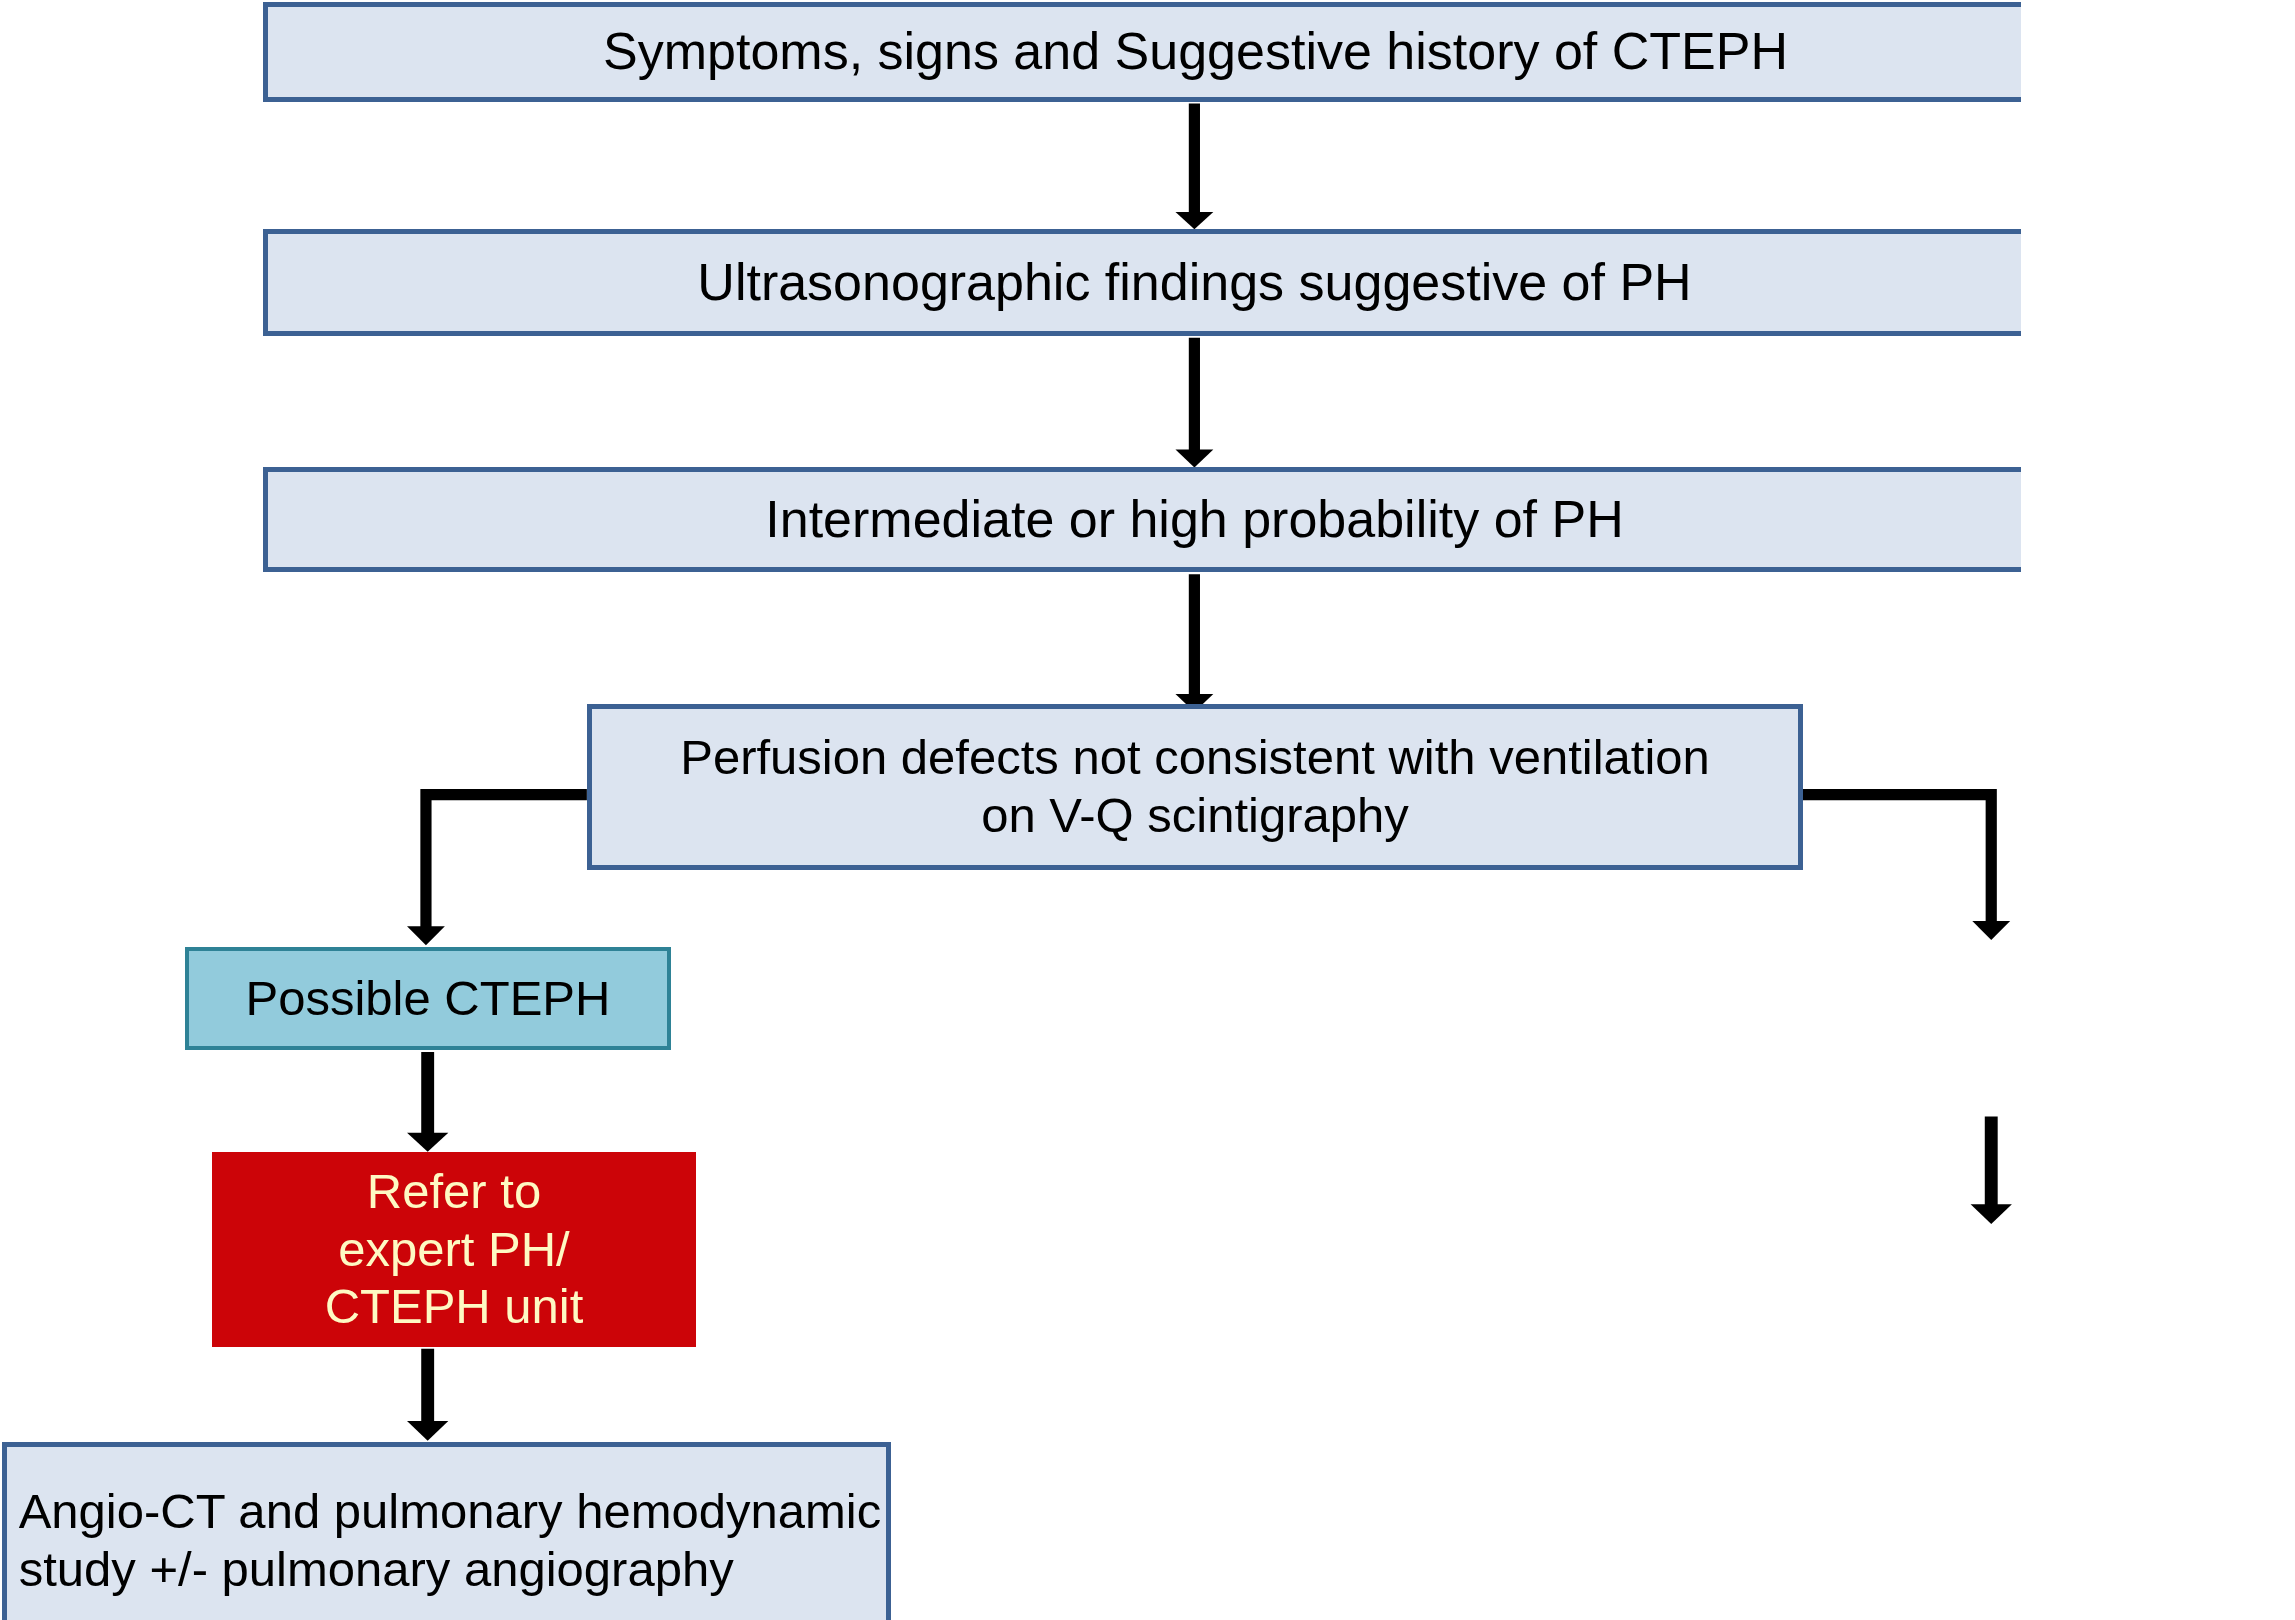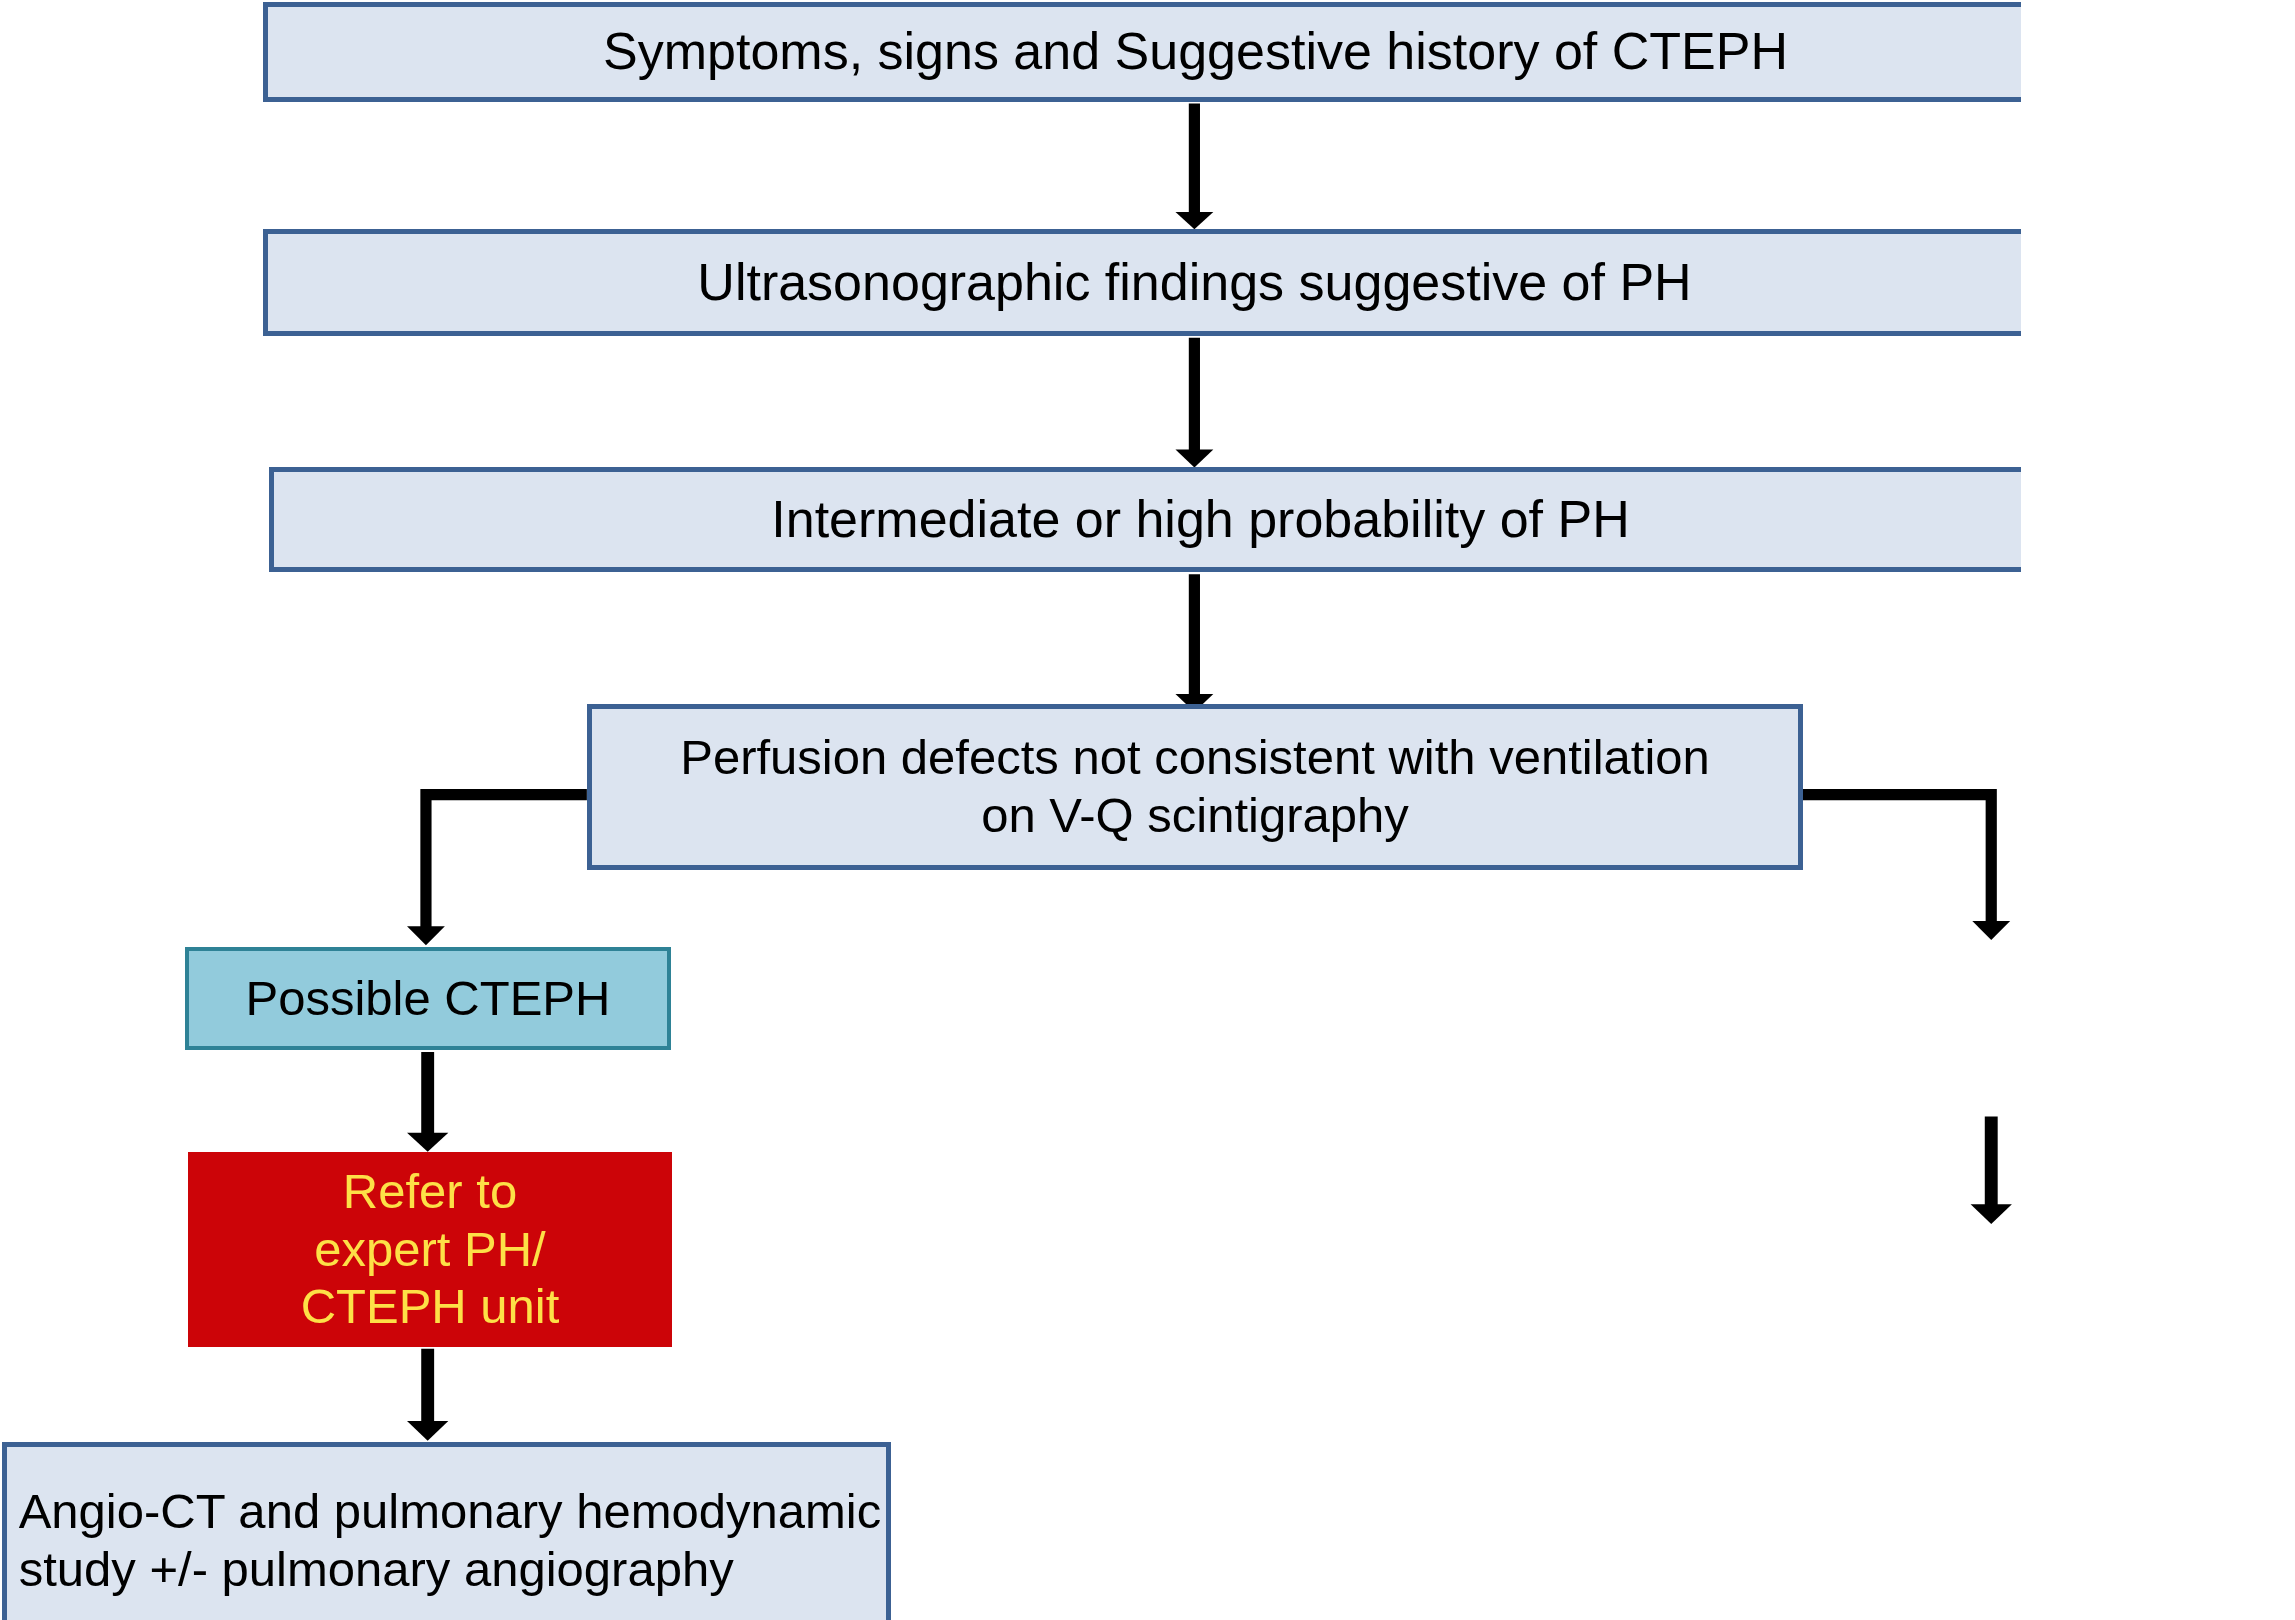--- a/index.html
+++ b/index.html
@@ -35,27 +35,28 @@
   }
   
   .n-teal {
     background: #92cbdc;
     border: 4.3px solid #2e8296;
   }
   
   .n-red {
     background: #cc0408;
     border: 0;
-    color: #fde047;
+    color: #fef9c3;
+    margin-left: 24px;
   }
 
   
   #node-symptoms        { left:263px;  top:1.7px;    width:1865px; height:100px; font-size:52px; }
   #node-ultrasound      { left:263px;  top:229px;  width:1863px; height:107px; font-size:52px; }
-  #node-probability     { left:269px;  top:467px;  width:1863px; height:105px; font-size:52px; }
+  #node-probability     { left:263px;  top:467px;  width:1863px; height:105px; font-size:52px; }
   #node-perfusion       { left:587px;  top:704px;  width:1216px; height:166px; font-size:49px; }
   #node-possible-cteph  { left:185px;  top:947px; width:486px;  height:103px; font-size:49px; }
   #node-refer           { left:188px;  top:1152px; width:484px;  height:195px; font-size:49px; }
   #node-angio           { left:1.7px;    top:1442px; width:889px; height:198px; font-size:49px;
                           justify-content:flex-start; padding-left:12px; text-align:left; }
   #node-ruled-out       { left:1750px; top:941px; width:484px;  height:174px; font-size:49px; }
   #node-continue        { left:1696px; top:1225px; width:577px;  height:164px; font-size:49px; }
 
   
   #wires {

